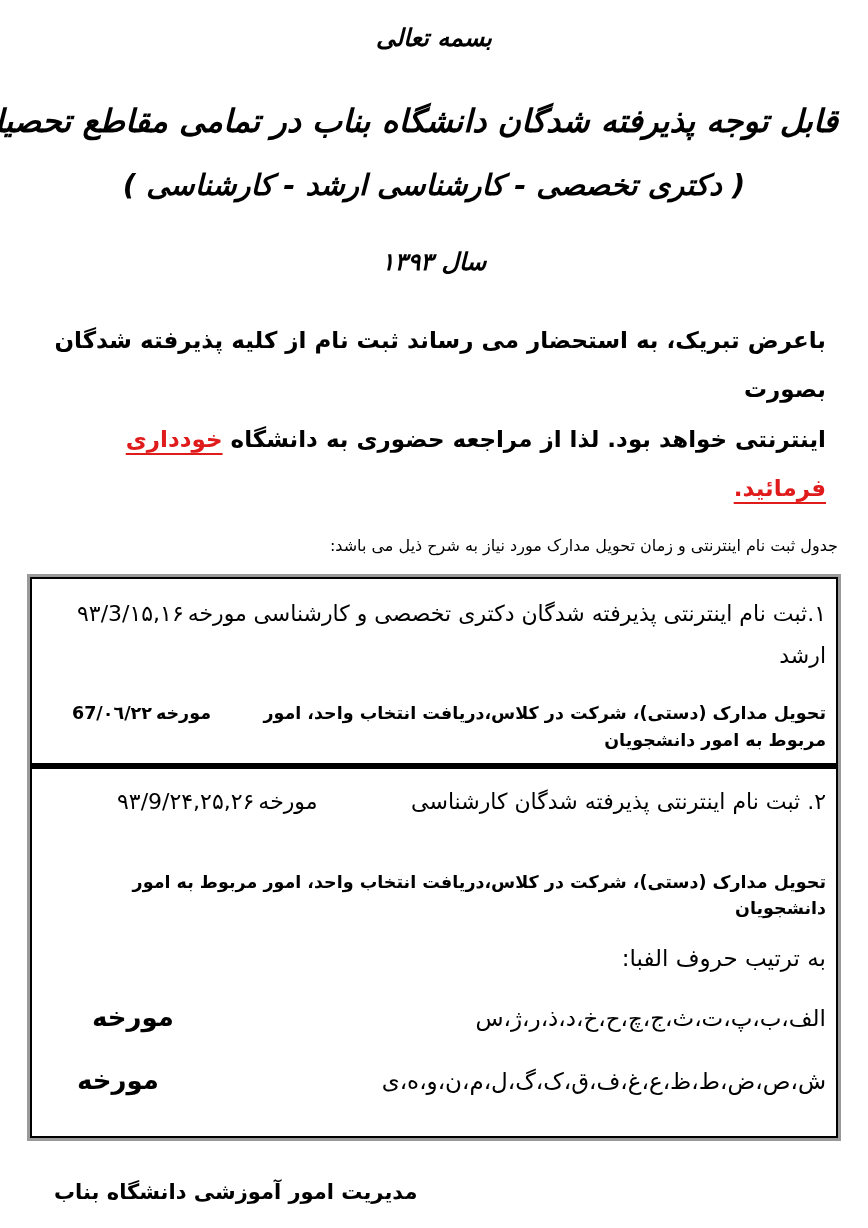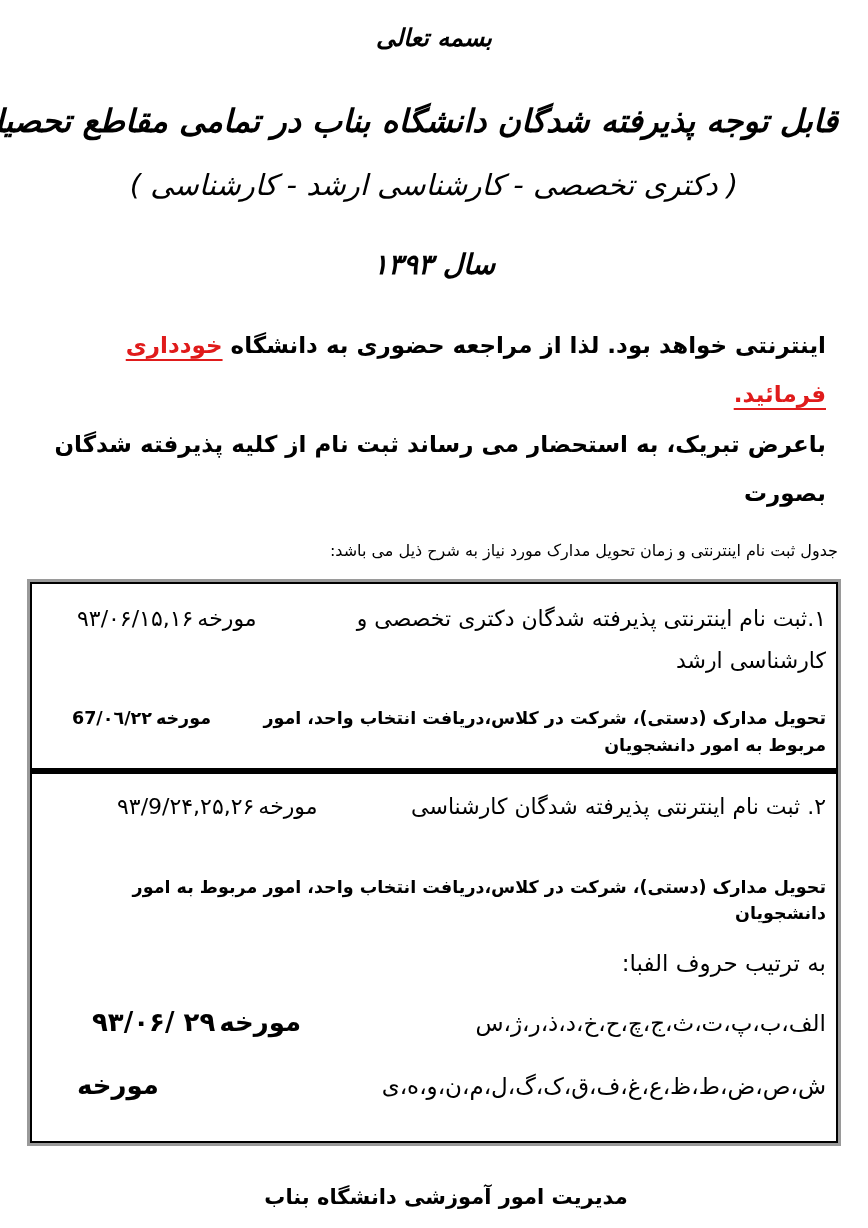--- a/index.html
+++ b/index.html
@@ -33,27 +33,27 @@
     text-align: center;
     font-size: 32px;
     font-weight: bold;
     font-style: italic;
     white-space: nowrap;
   }
   .title-2 {
     margin-top: 28px;
     text-align: center;
     font-size: 29px;
-    font-weight: normal;
+    font-weight: bold;
     font-style: italic;
   }
   .year-line {
     margin-top: 46px;
     text-align: center;
-    font-size: 28px;
+    font-size: 24px;
     font-weight: bold;
     font-style: italic;
   }
   
   .notice {
     margin-top: 40px;
     font-size: 23px;
     font-weight: bold;
     line-height: 2.15;
     text-align: right;
@@ -116,51 +116,51 @@
   }
   .alpha-intro {
     font-size: 23px;
     text-align: right;
     line-height: 1.9;
   }
   .footer {
     margin-top: 42px;
     font-size: 21px;
     font-weight: bold;
-    text-align: center;
+    text-align: left;
     padding-left: 24px;
   }
 </style>
 </head>
 <body>
 
 <div class="page">
 
   <div class="bismillah">بسمه تعالی</div>
 
   <div class="title-1">قابل توجه پذیرفته شدگان دانشگاه بناب در تمامی مقاطع تحصیلی</div>
 
   <div class="title-2">( دکتری تخصصی - کارشناسی ارشد - کارشناسی )</div>
 
   <div class="year-line">سال ۱۳۹۳</div>
 
   <div class="notice">
+    <div>باعرض تبریک، به استحضار می رساند ثبت نام از کلیه پذیرفته شدگان بصورت</div>
     <div><span>اینترنتی خواهد بود. لذا از مراجعه حضوری به دانشگاه </span><span class="red">خودداری فرمائید.</span></div>
-    <div>باعرض تبریک، به استحضار می رساند ثبت نام از کلیه پذیرفته شدگان بصورت</div>
   </div>
 
   <div class="table-intro">جدول ثبت نام اینترنتی و زمان تحویل مدارک مورد نیاز به شرح ذیل می باشد:</div>
 
   <div class="box">
 
     <div class="trow serif-lg pl35">
       <span>۱.ثبت نام اینترنتی پذیرفته شدگان دکتری تخصصی و کارشناسی ارشد</span>
       <span class="dategroup">
           <span>مورخه</span>
-          <span class="num">۹۳/۰۶/۱۵,۱۶</span>
+          <span class="num">۹۳/3/۱۵,۱۶</span>
         </span>
     </div>
 
     <div class="trow bold-sm pl30 mt-r2">
       <span>تحویل مدارک (دستی)، شرکت در کلاس،دریافت انتخاب واحد، امور مربوط به امور دانشجویان</span>
       <span class="dategroup">
           <span>مورخه</span>
           <span class="num">67/۰٦/۲۲</span>
         </span>
     </div>
@@ -178,21 +178,20 @@
     <div class="trow bold-sm mt-r4">
       <span>تحویل مدارک (دستی)، شرکت در کلاس،دریافت انتخاب واحد، امور مربوط به امور دانشجویان</span>
     </div>
 
     <div class="alpha-intro mt-r5">به ترتیب حروف الفبا:</div>
 
     <div class="trow alpha pl50 mt-r6">
       <span>الف،ب،پ،ت،ث،ج،چ،ح،خ،د،ذ،ر،ژ،س</span>
       <span class="dategroup date-big">
           <span>مورخه</span>
-          <span class="num">۹۳/۰۶/ ۲۹</span>
         </span>
     </div>
 
     <div class="trow alpha pl35 mt-r7">
       <span>ش،ص،ض،ط،ظ،ع،غ،ف،ق،ک،گ،ل،م،ن،و،ه،ی</span>
       <span class="dategroup date-big">
           <span>مورخه</span>
         </span>
     </div>
 

